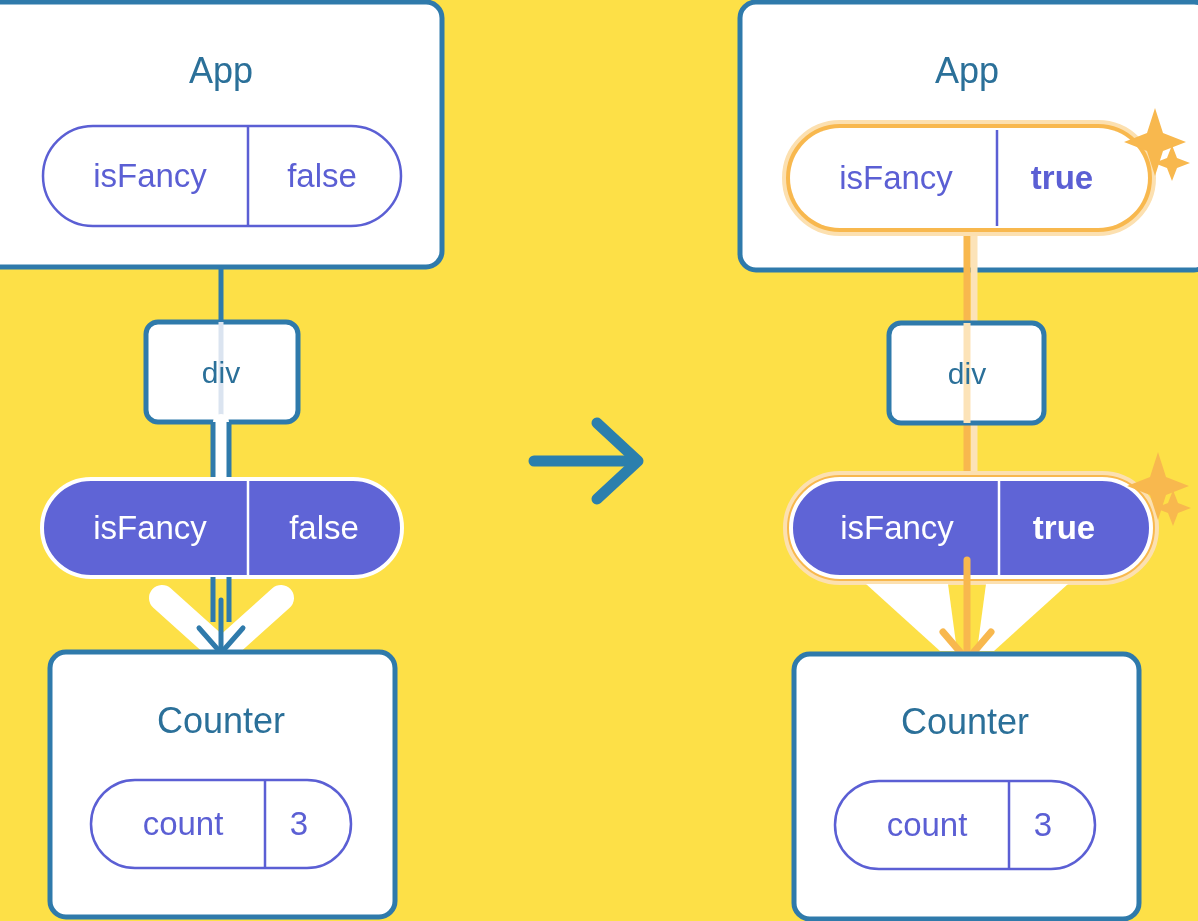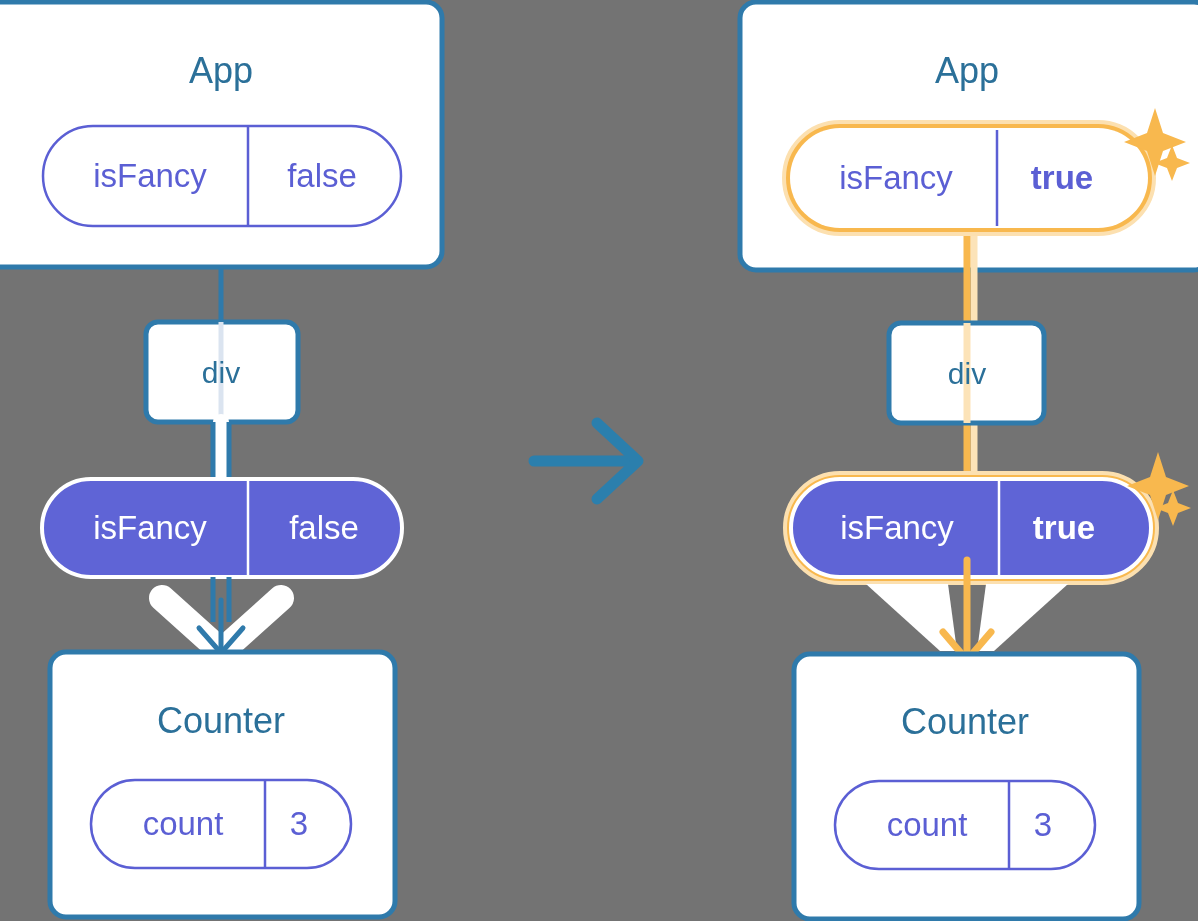--- a/index.html
+++ b/index.html
@@ -10,21 +10,21 @@
   body {
     width: 1198px;
     height: 921px;
     overflow: hidden;
     font-family: "Liberation Sans", sans-serif;
   }
   #stage {
     position: relative;
     width: 1198px;
     height: 921px;
-    background: #737373;
+    background: #fde047;
   }
   svg.diagram {
     display: block;
     width: 1198px;
     height: 921px;
   }
   .box-fill { fill: #ffffff; }
   .box-stroke { fill: none; stroke: #2f7aab; stroke-width: 5; }
   .title-text {
     fill: #2b7099;

